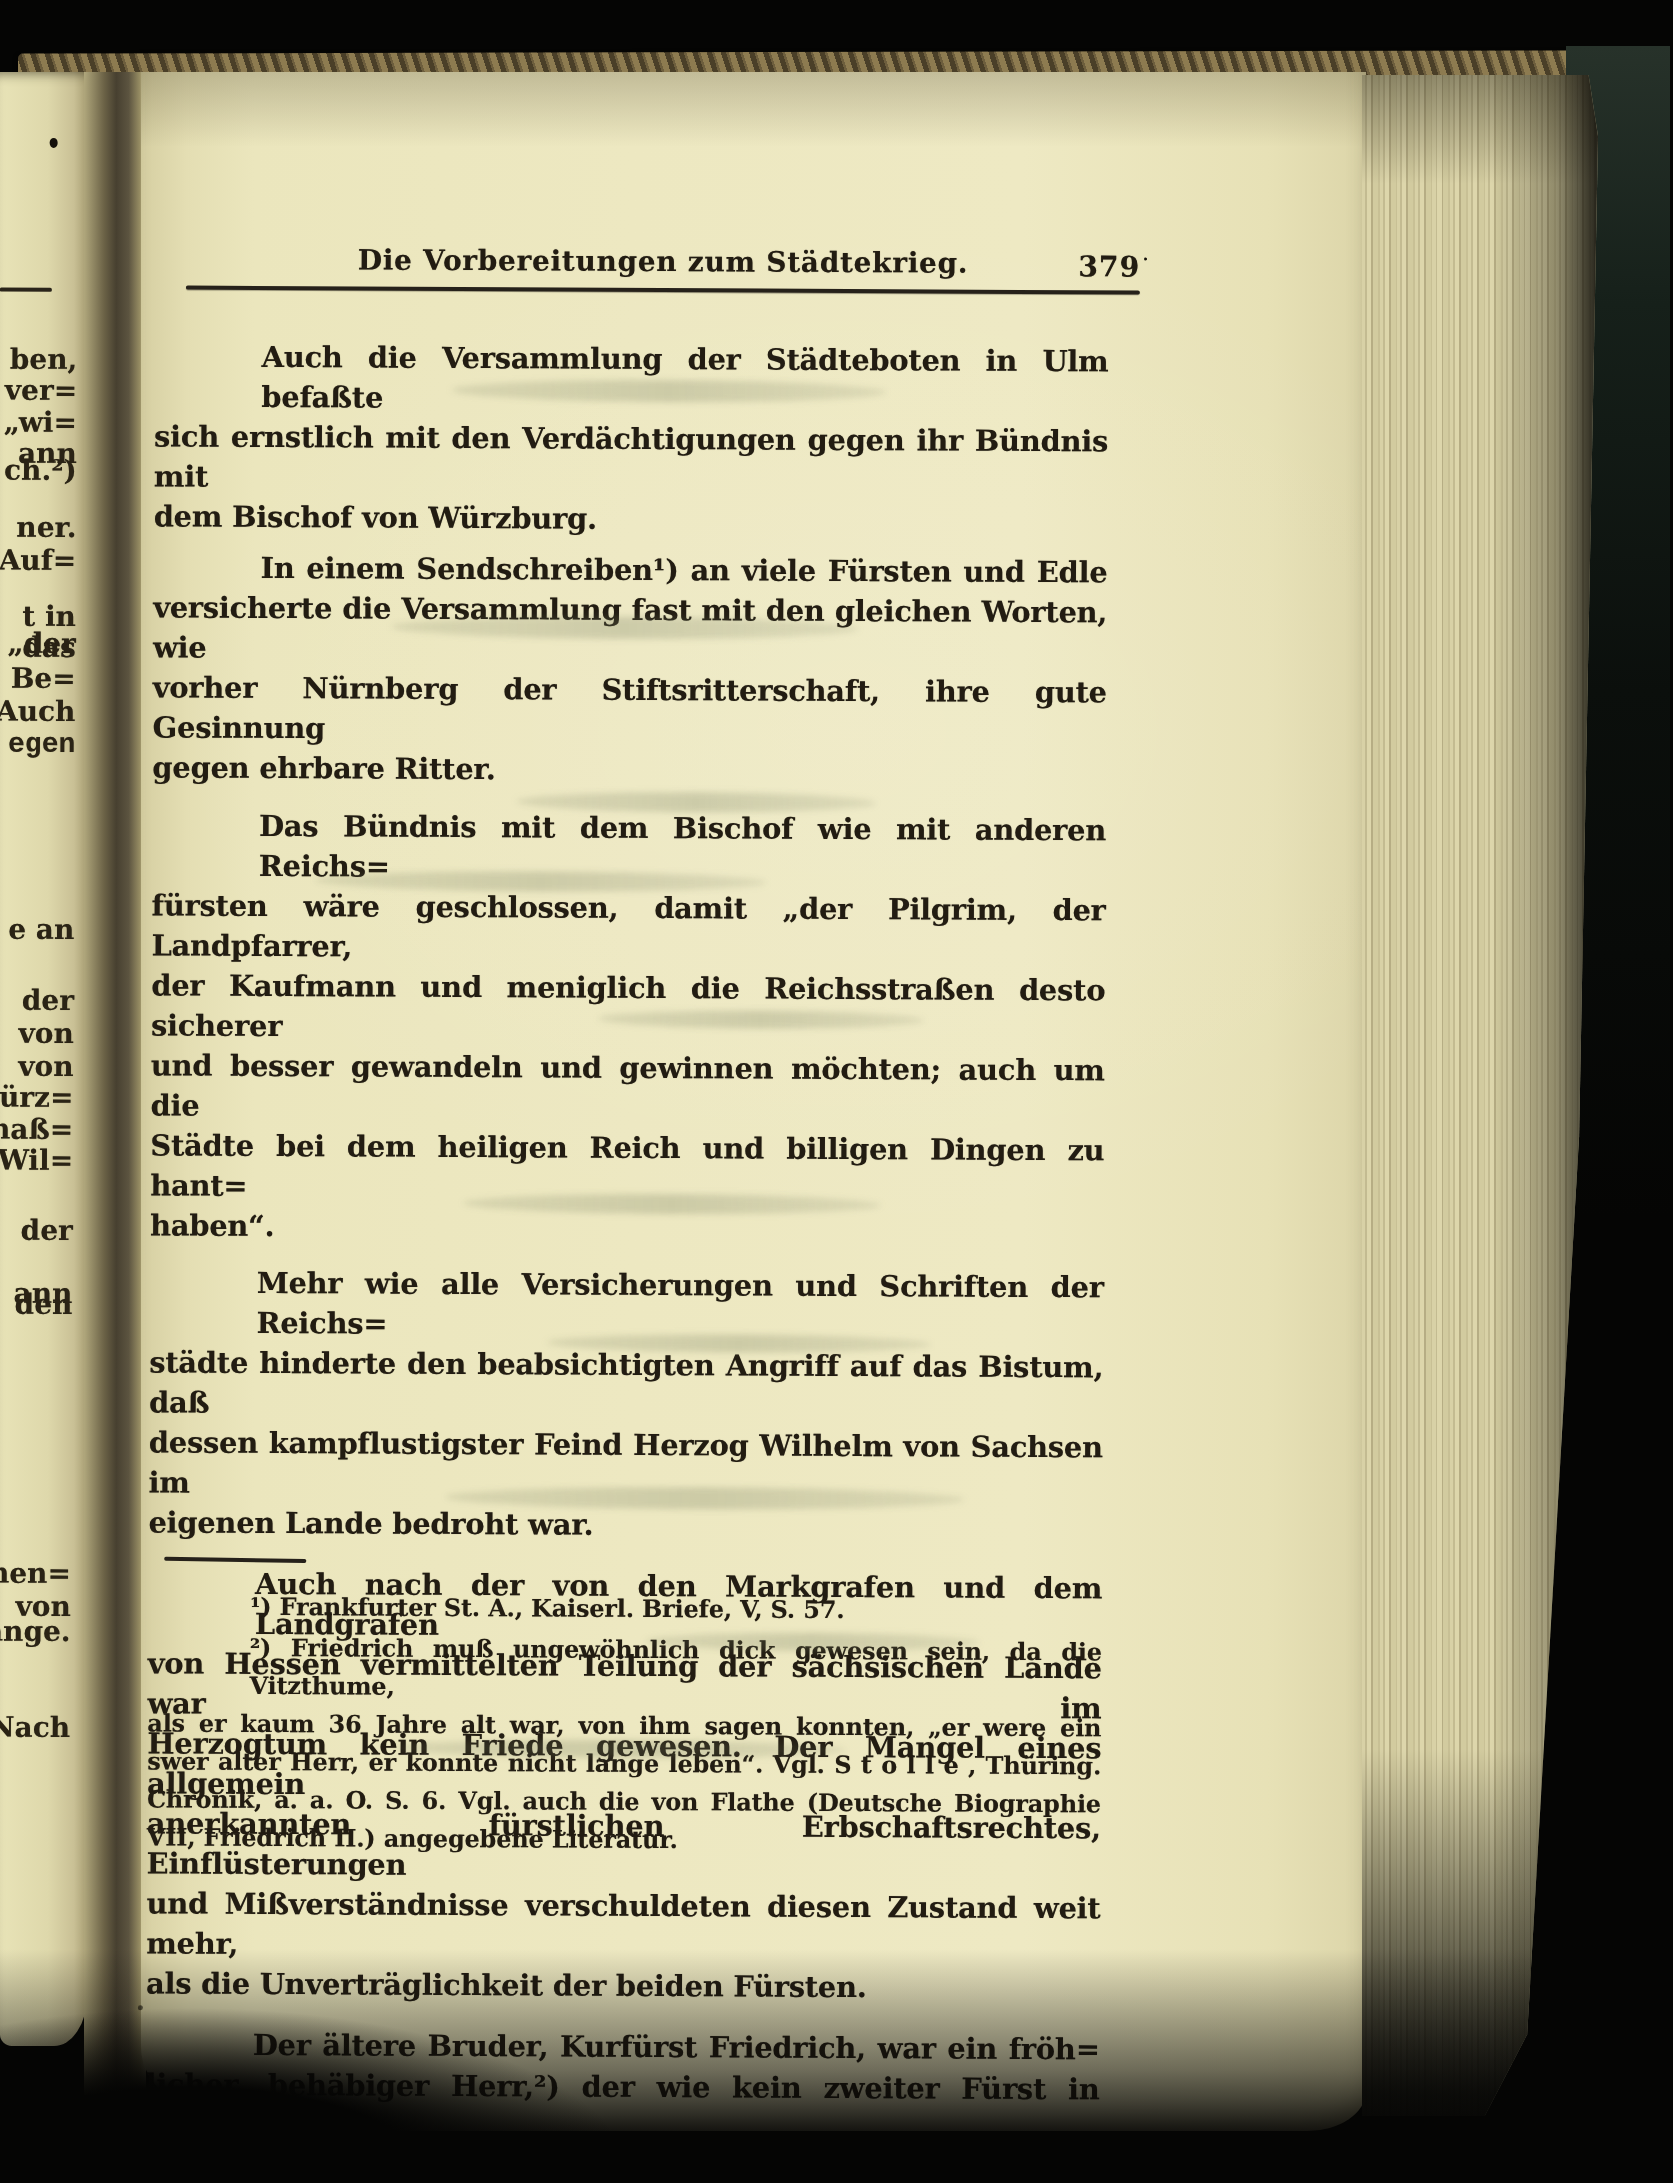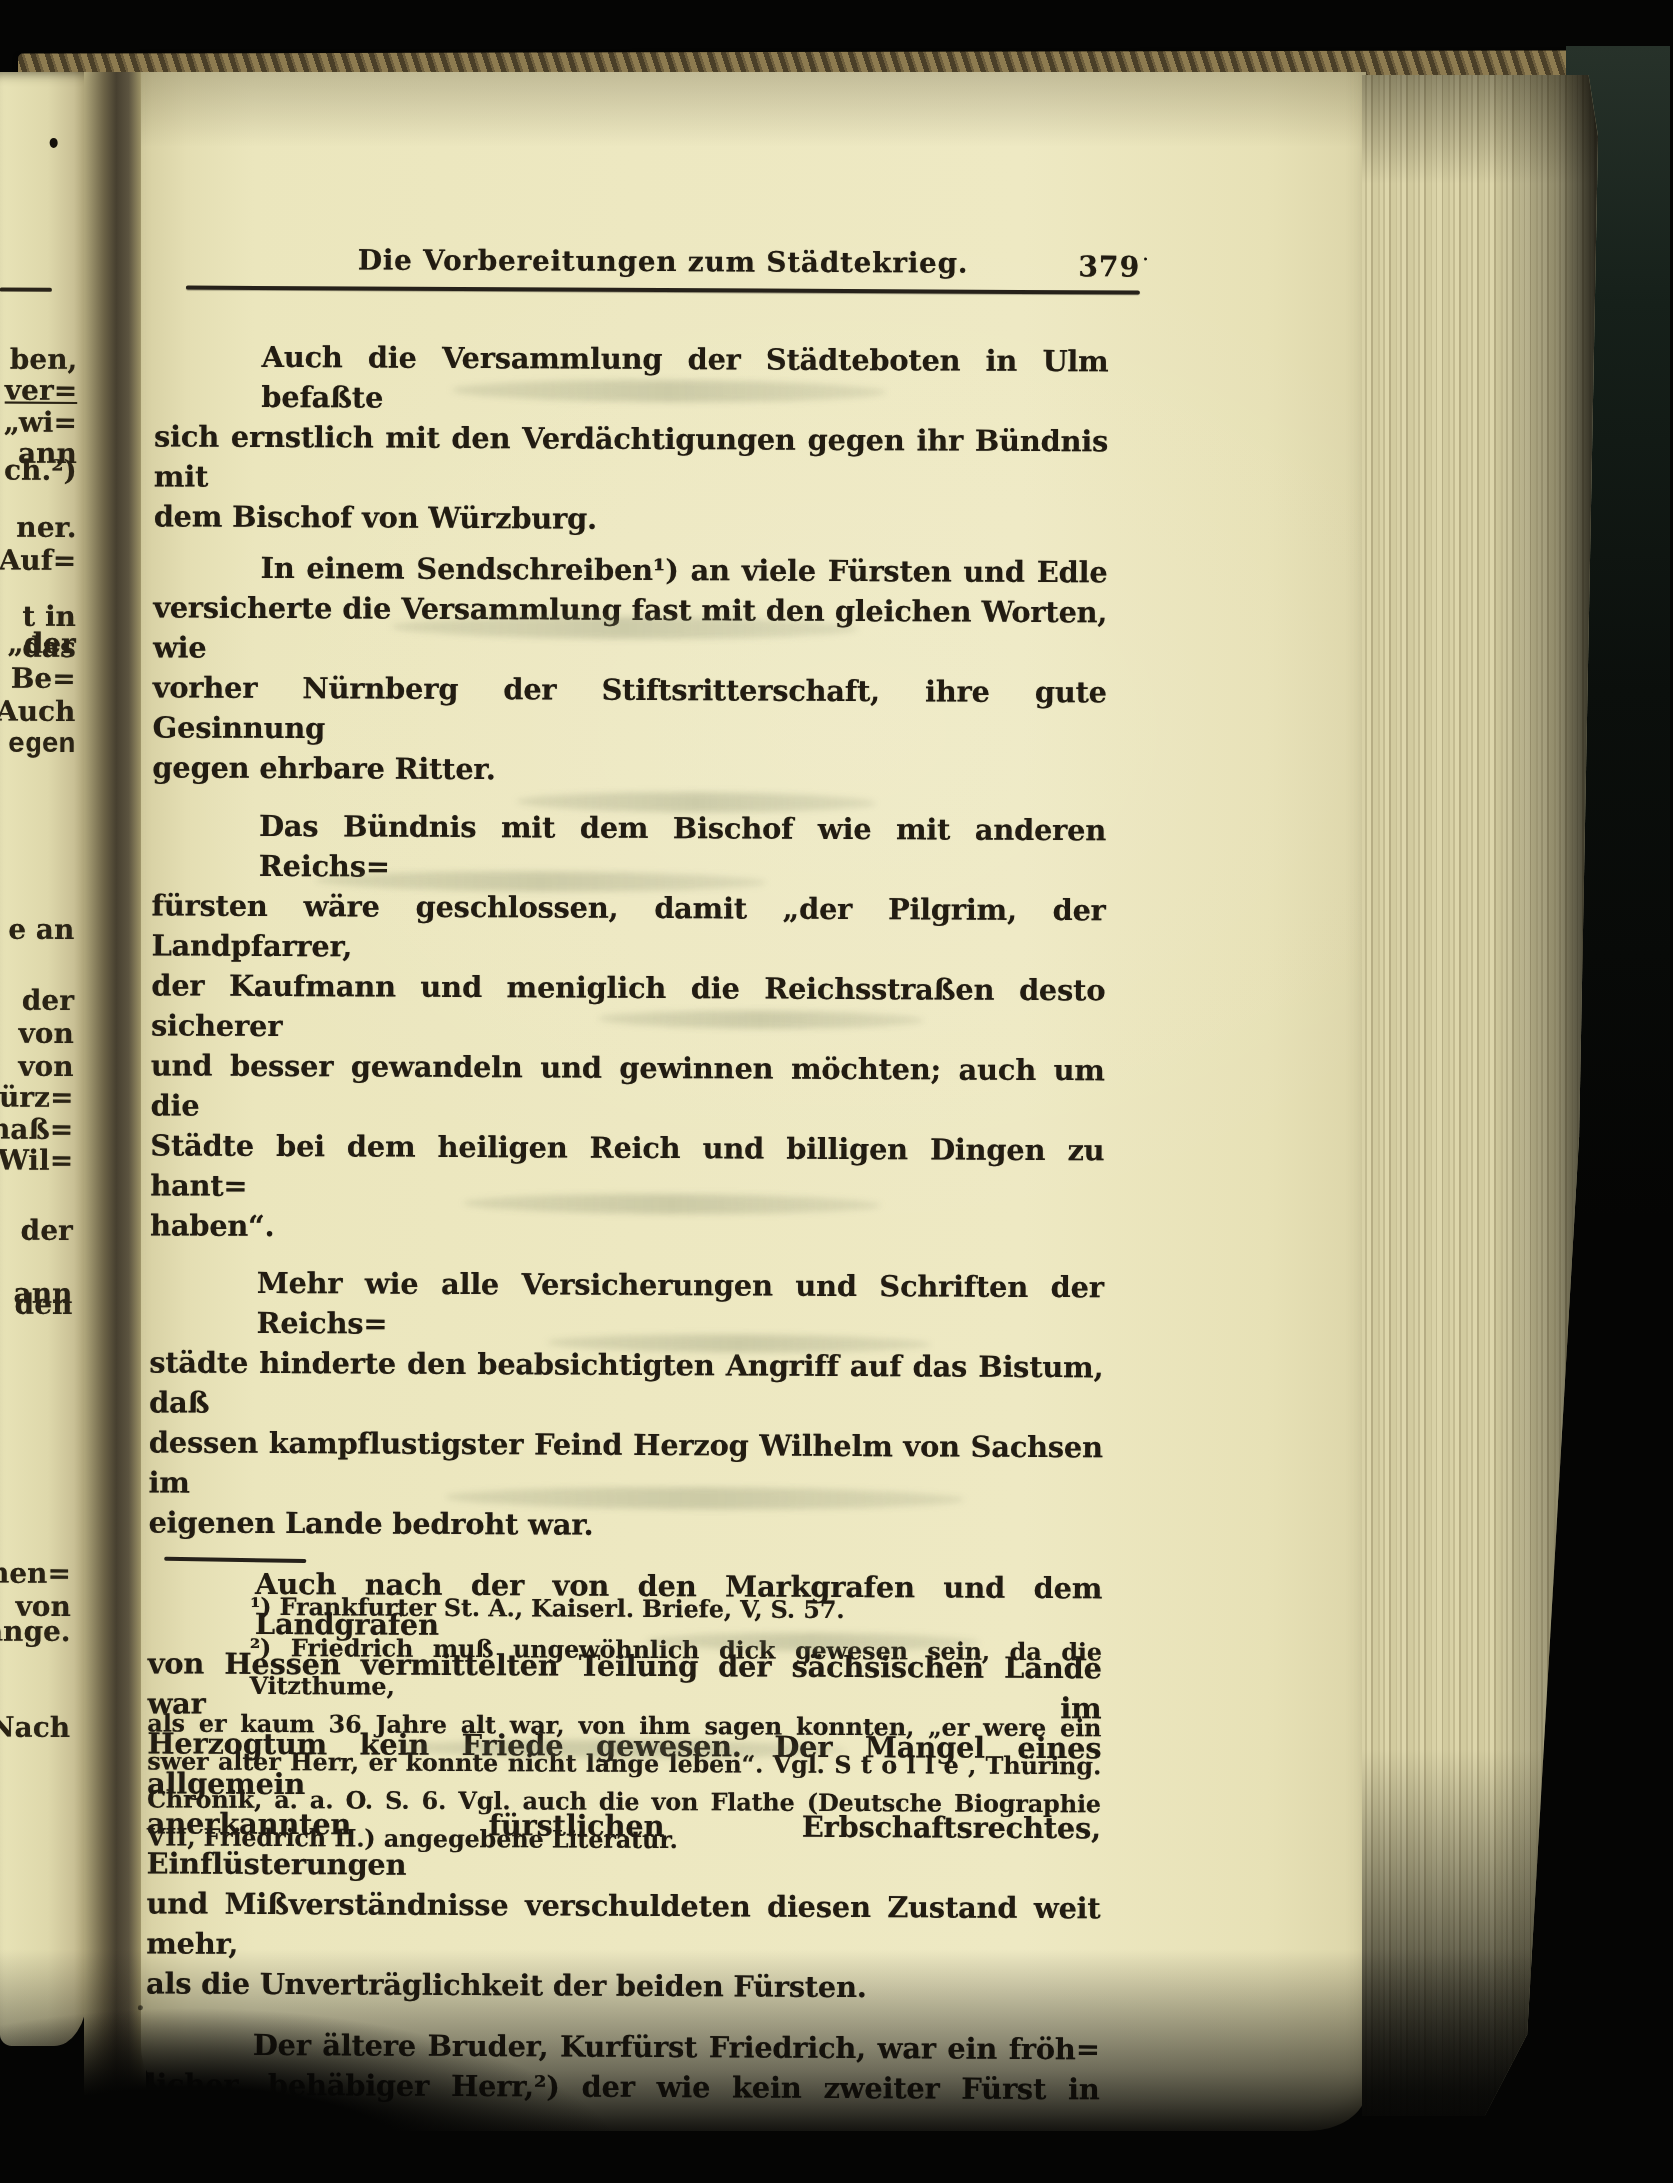--- a/index.html
+++ b/index.html
@@ -88,21 +88,21 @@
   <div class="left-page"></div>
   <div class="gutter"></div>
   <div class="main-page"></div>
   <div class="fore-edge"></div>
 
   <div class="print-layer">
 
     <div class="left-rule"></div>
     <div class="fragments" id="fragments">
         <div class="fragment" style="top: 347px;">ben,</div>
-        <div class="fragment" style="top: 378px; text-decoration: underline;">ver=</div>
+        <div class="fragment" style="top: 378px;">ver=</div>
         <div class="fragment" style="top: 410px;">„wi=</div>
         <div class="fragment" style="top: 441px;">ann</div>
         <div class="fragment" style="top: 458px;">ch.²)</div>
         <div class="fragment" style="top: 515px;">ner.</div>
         <div class="fragment" style="top: 548px;">Auf=</div>
         <div class="fragment" style="top: 604px;">t in</div>
         <div class="fragment" style="top: 607px; margin-top: 24px;">„der</div>
         <div class="fragment" style="top: 635px;">das</div>
         <div class="fragment" style="top: 666px;">Be=</div>
         <div class="fragment" style="top: 699px;">Auch</div>

